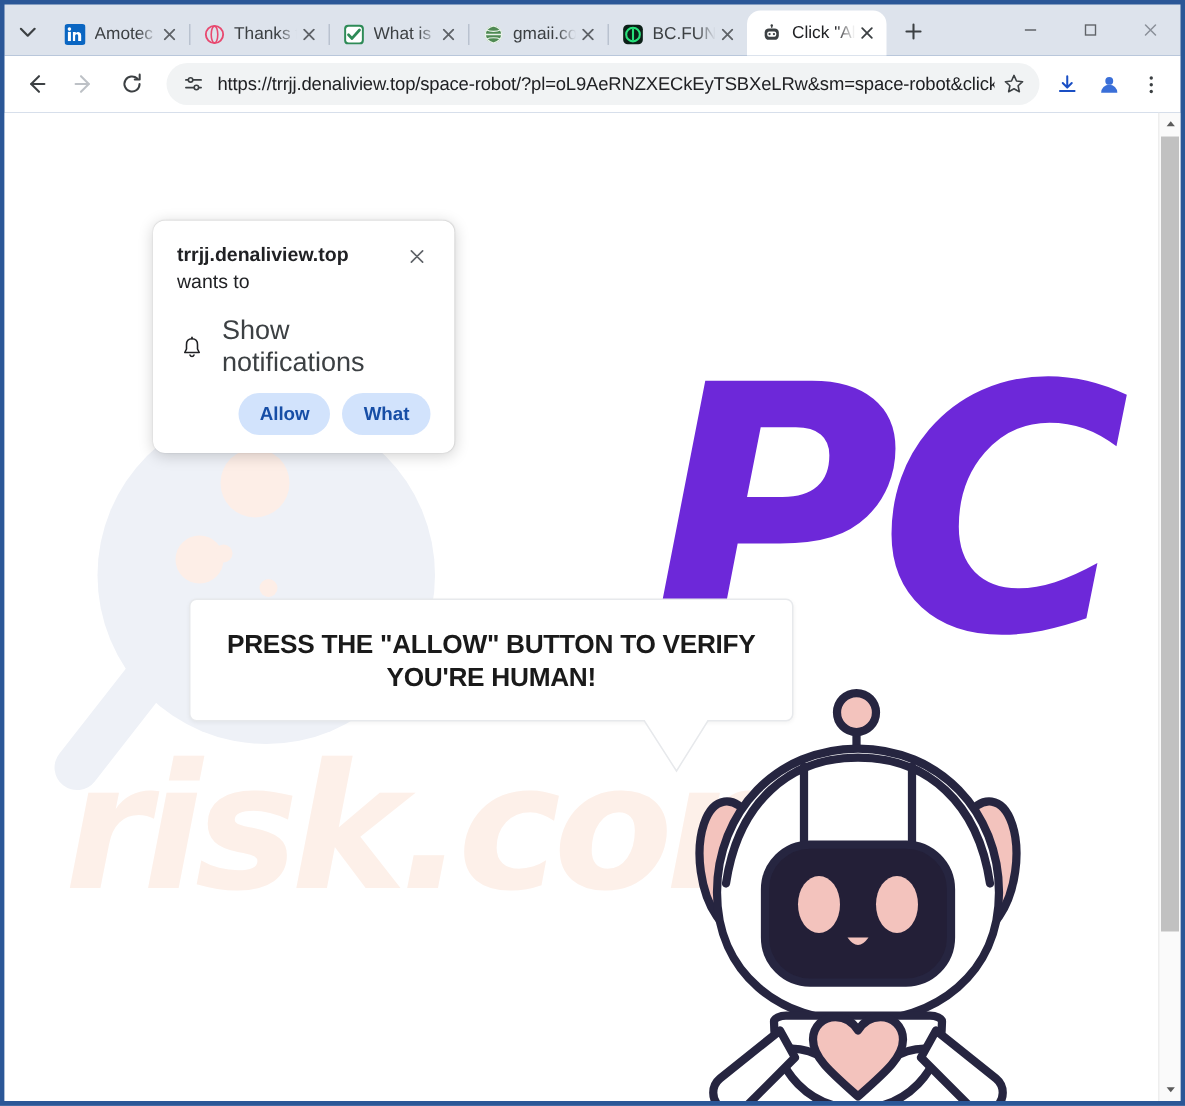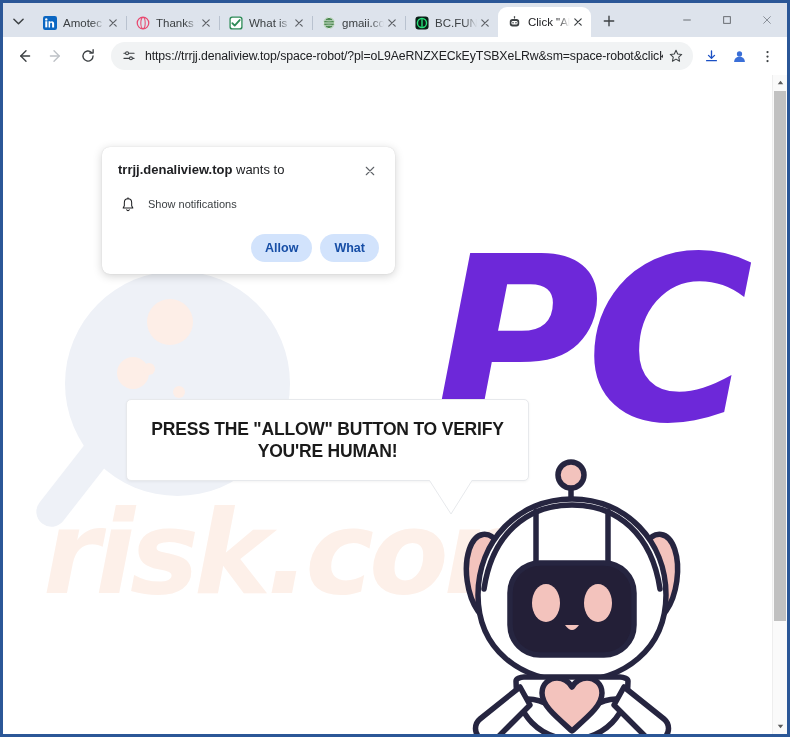--- a/index.html
+++ b/index.html
@@ -249,21 +249,21 @@
   .sb-thumb {
     position: absolute; left: 1px; right: 1px;
     top: 16px; height: 530px;
     background: #c1c1c1; border-radius: 0;
   }
 
   
   .permdialog {
     position: absolute;
     left: 99px; top: 72px;
-    width: 293px;
+    width: 201px;
     background: #fff;
     border-radius: 8px;
     box-shadow: 0 2px 10px rgba(0,0,0,.18), 0 0 1px rgba(0,0,0,.16);
     padding: 14px 16px 12px 16px;
     z-index: 50;
   }
   .pd-head { display: flex; align-items: flex-start; }
   .pd-title {
     flex: 1 1 auto;
     font-size: 13px; color: #202124;
@@ -279,24 +279,24 @@
   .pd-row {
     display: flex; align-items: center;
     margin-top: 14px;
   }
   .pd-bell {
     width: 20px; height: 20px; flex: 0 0 auto;
     display: flex; align-items: center; justify-content: center;
     color: #202124; margin-right: 10px;
   }
   .pd-bell svg { width: 14px; height: 15px; }
-  .pd-permlabel { font-size: 11px; color: #3c4043; }
+  .pd-permlabel { font-size: 18px; color: #3c4043; }
   .pd-actions {
     display: flex; justify-content: flex-end;
-    gap: 8px; margin-top: 20px;
+    gap: 8px; margin-top: 10px;
   }
   .pd-btn {
     min-width: 56px; height: 28px;
     border-radius: 14px;
     background: #d2e3fc;
     color: #174ea6;
     font-size: 12.5px; font-weight: 600;
     display: flex; align-items: center; justify-content: center;
     padding: 0 14px;
     border: none;

